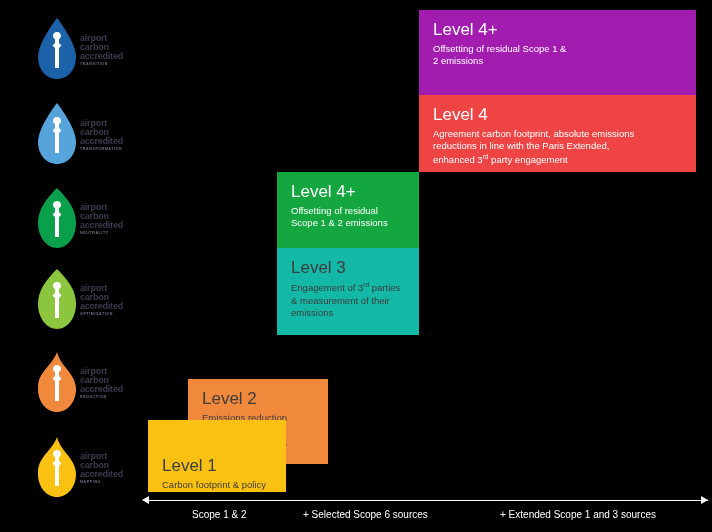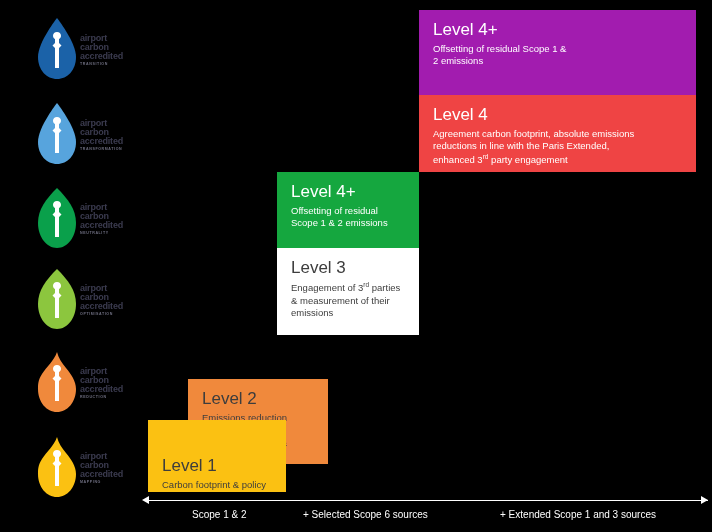--- a/index.html
+++ b/index.html
@@ -172,21 +172,21 @@
       <span>reductions in line with the Paris Extended,</span><br>
       <span>enhanced 3</span><sup>rd</sup><span> party engagement</span>
     </div>
   </div>
 
   <div class="step light" style="left:277px; top:172px; width:142px; height:76px; background:#15a73f;">
     <div class="title">Level 4+</div>
     <div class="desc">Offsetting of residual Scope 1 &amp; 2 emissions</div>
   </div>
 
-  <div class="step dark" style="left:277px; top:248px; width:142px; height:87px; background:#ffffff;">
+  <div class="step dark" style="left:277px; top:248px; width:142px; height:87px; background:#14b8a6;">
     <div class="title">Level 3</div>
     <div class="desc"><span>Engagement of 3</span><sup>rd</sup><span> parties &amp; measurement of their emissions</span></div>
   </div>
 
   <div class="step dark" style="left:188px; top:335px; width:140px; height:85px; background:#f0893c;margin-top:44px;">
     <div class="title">Level 2</div>
     <div class="desc">Emissions reduction target, carbon management plan &amp; annual reductions</div>
   </div>
 
   <div class="step dark" style="left:148px; top:420px; width:138px; height:72px; background:#fbc112; padding-top:36px;">

